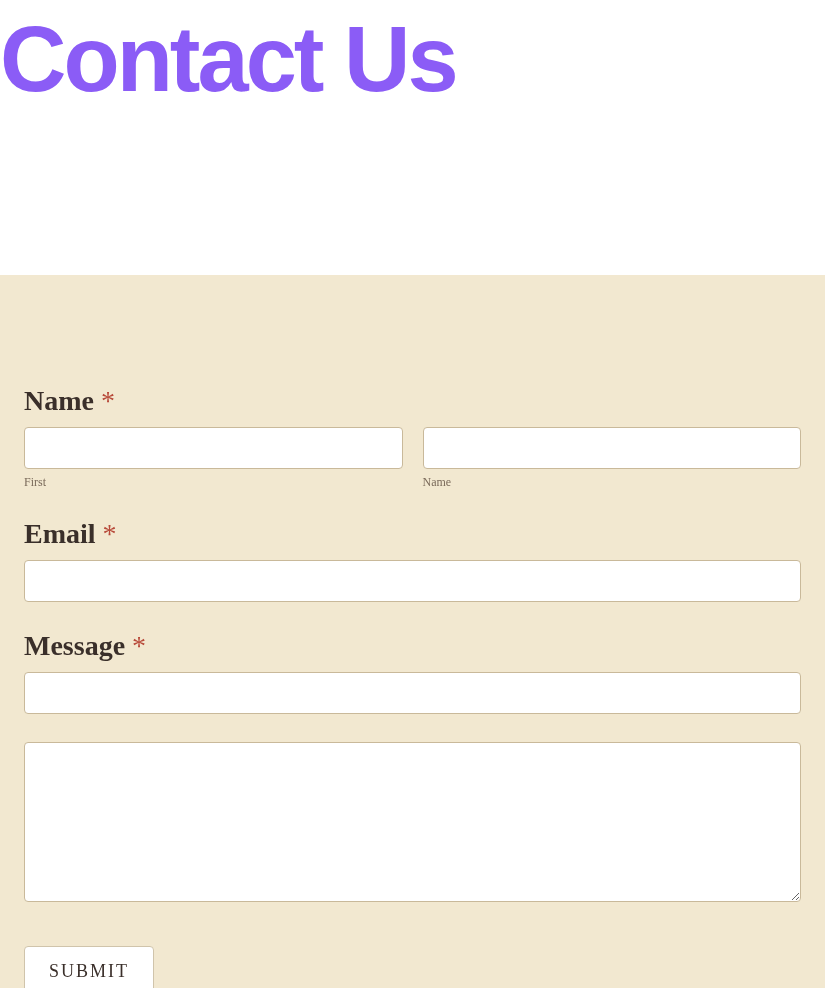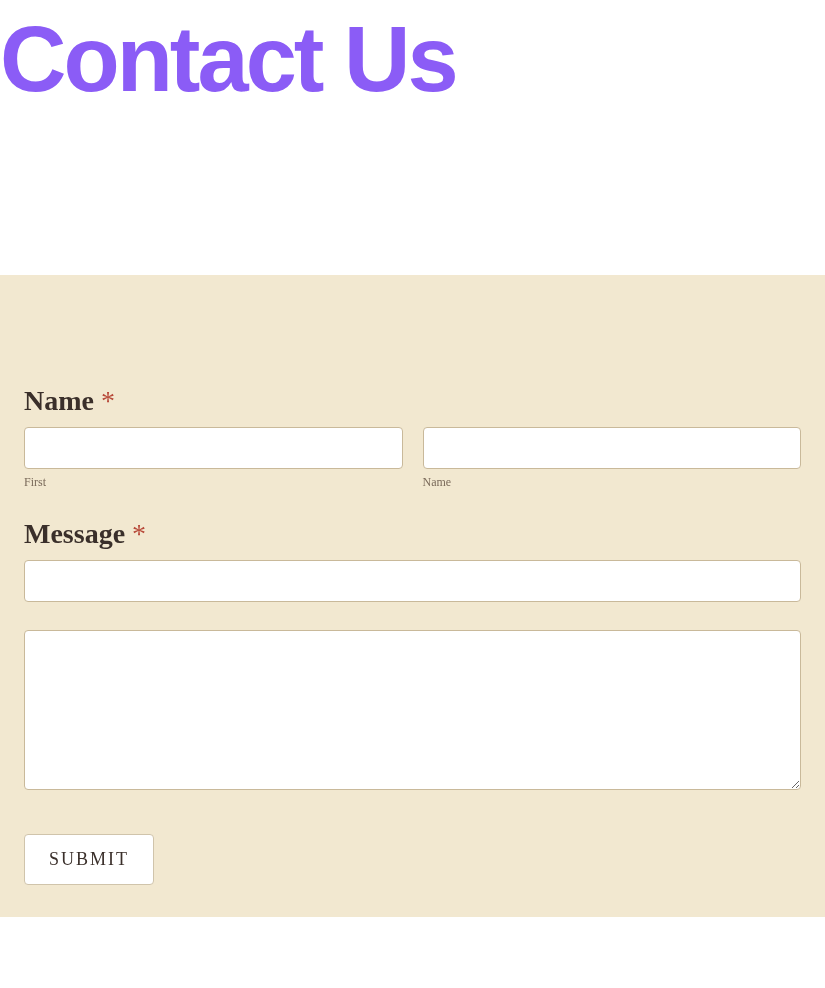--- a/index.html
+++ b/index.html
@@ -109,20 +109,27 @@
         <input type="text" value="" style="">
         <span class="sublabel">First</span>
       </div>
       <div class="name-col">
         <input type="text" value="" style="">
         <span class="sublabel">Name</span>
       </div>
     </div>
   </div>
 
+  <div class="field-group">
+    <label class="field-label">
+      <span>Email</span>
+      <span class="required">*</span>
+    </label>
+    <input type="email" value="" style="">
+  </div>
 
   <div class="field-group">
     <label class="field-label">
       <span>Message</span>
       <span class="required">*</span>
     </label>
     <input type="text" value="" style="">
   </div>
 
   <div class="field-group">

